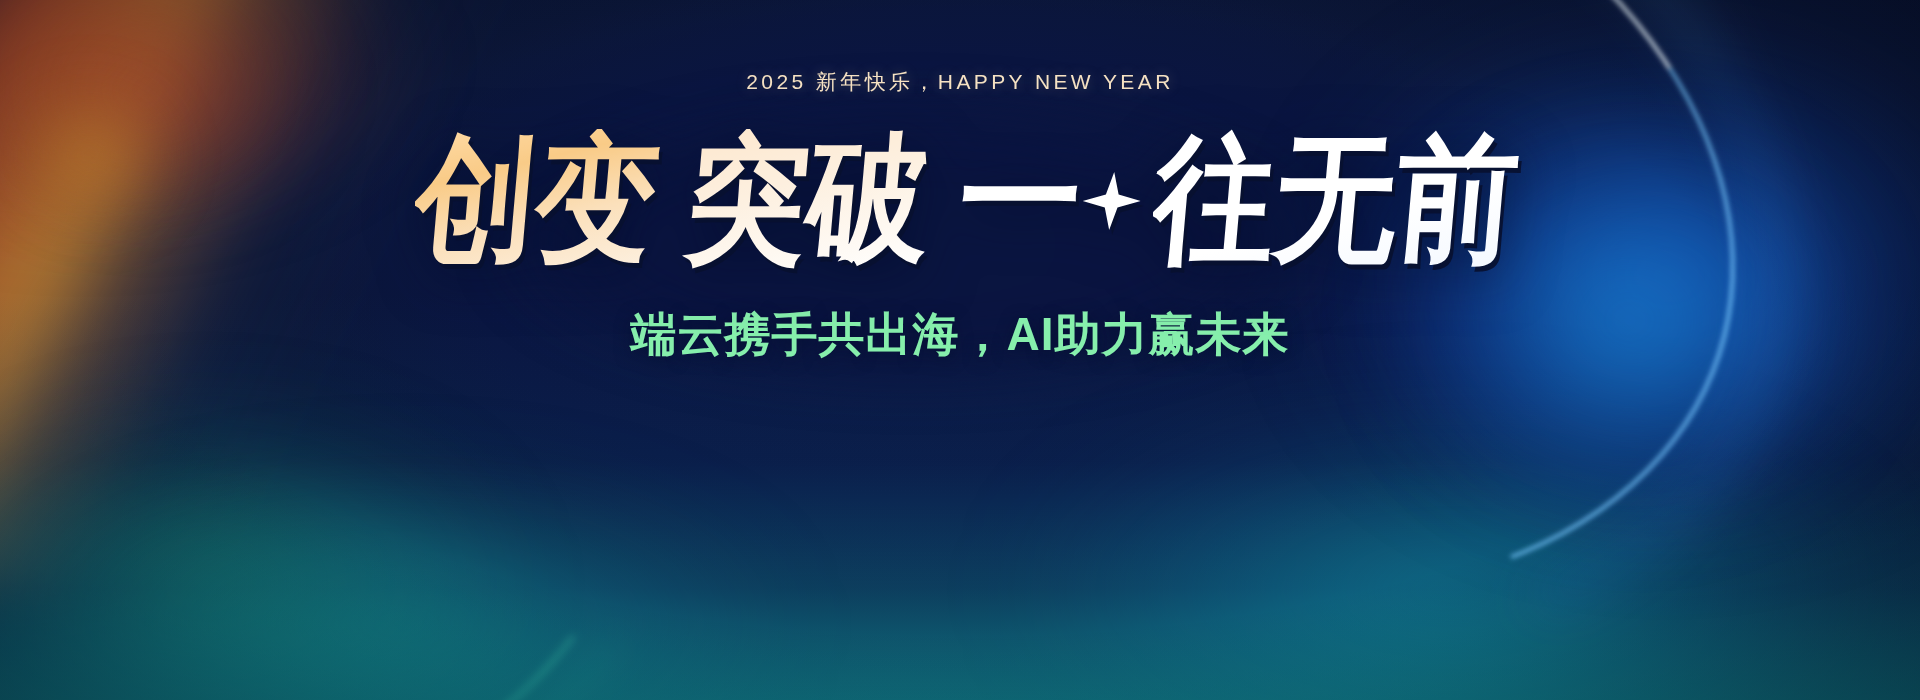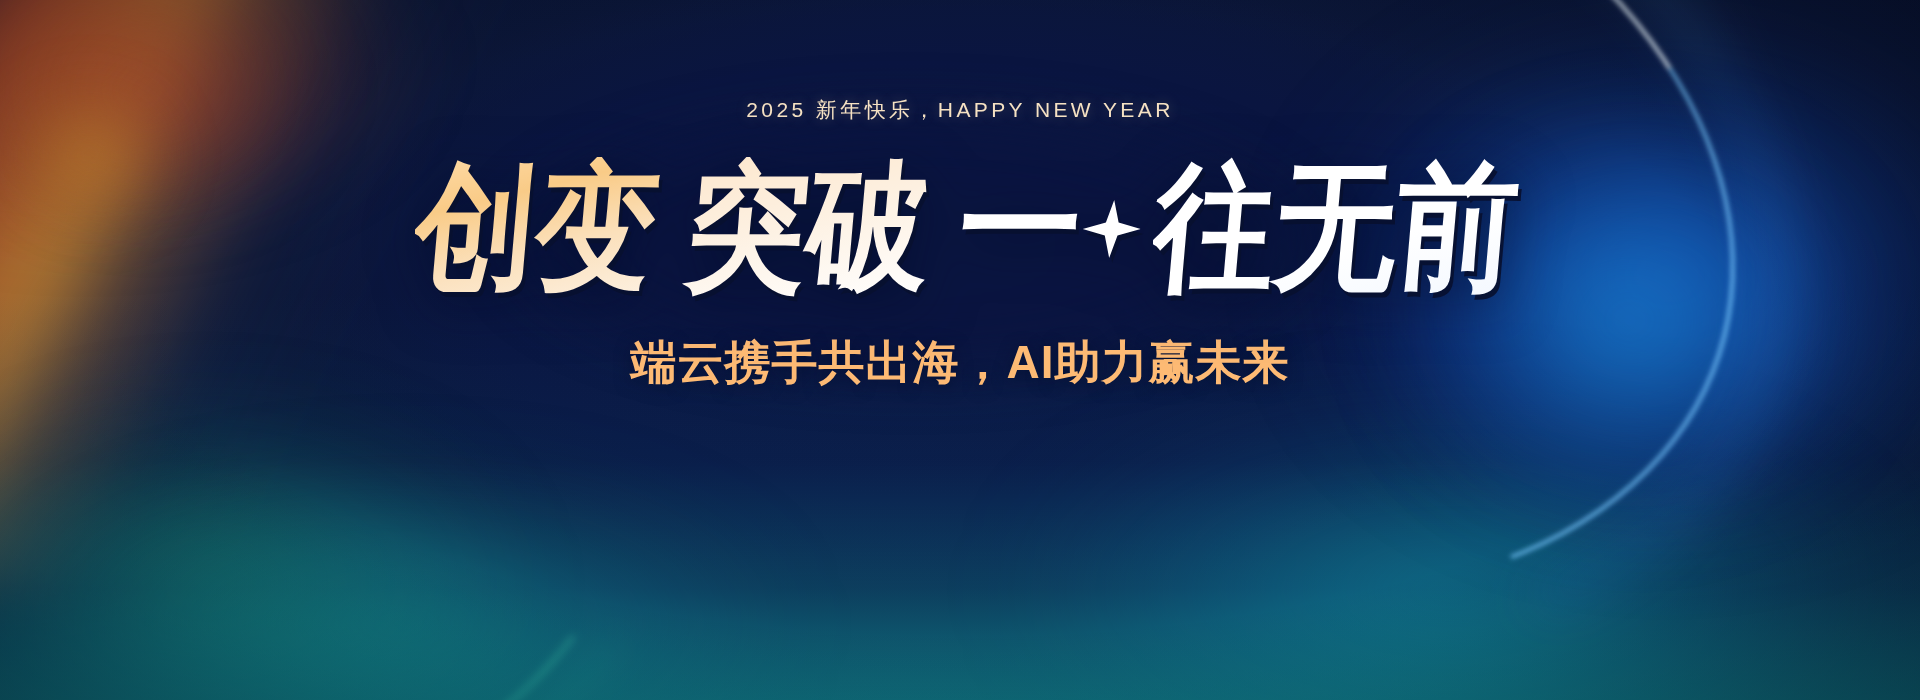--- a/index.html
+++ b/index.html
@@ -135,21 +135,21 @@
   }
   #bg-vignette{
     background:
       radial-gradient(78% 86% at 50% 46%, rgba(0,0,0,0) 52%, rgba(2,6,20,0.55) 100%);
   }
 
   
   #content{position:absolute;inset:0;display:flex;flex-direction:column;align-items:center;}
 
   #eyebrow{
-    margin-top:96px;
+    margin-top:68px;
     font-size:21px;
     letter-spacing:3.4px;
     color:#f6e2c3;
     white-space:nowrap;
     font-weight:400;
     text-shadow:0 0 14px rgba(255,220,170,0.28);
   }
 
   #headline-wrap{
     margin-top:50px;
@@ -185,21 +185,21 @@
     content:"";position:absolute;left:8px;top:24px;width:58px;height:58px;
     background:#ffffff;
     clip-path:polygon(50% 0%, 61% 39%, 100% 50%, 61% 61%, 50% 100%, 39% 61%, 0% 50%, 39% 39%);
     filter:drop-shadow(2px 3px 0 rgba(8,16,48,0.85));
   }
 
   #subtitle{
     margin-top:34px;
     font-size:46px;
     font-weight:700;
-    color:#fdba74;
+    color:#86efac;
     letter-spacing:1px;
     white-space:nowrap;
     text-shadow:0 3px 16px rgba(0,12,40,0.55);
   }
 </style>
 </head>
 <body>
 
 <div id="stage">
 

